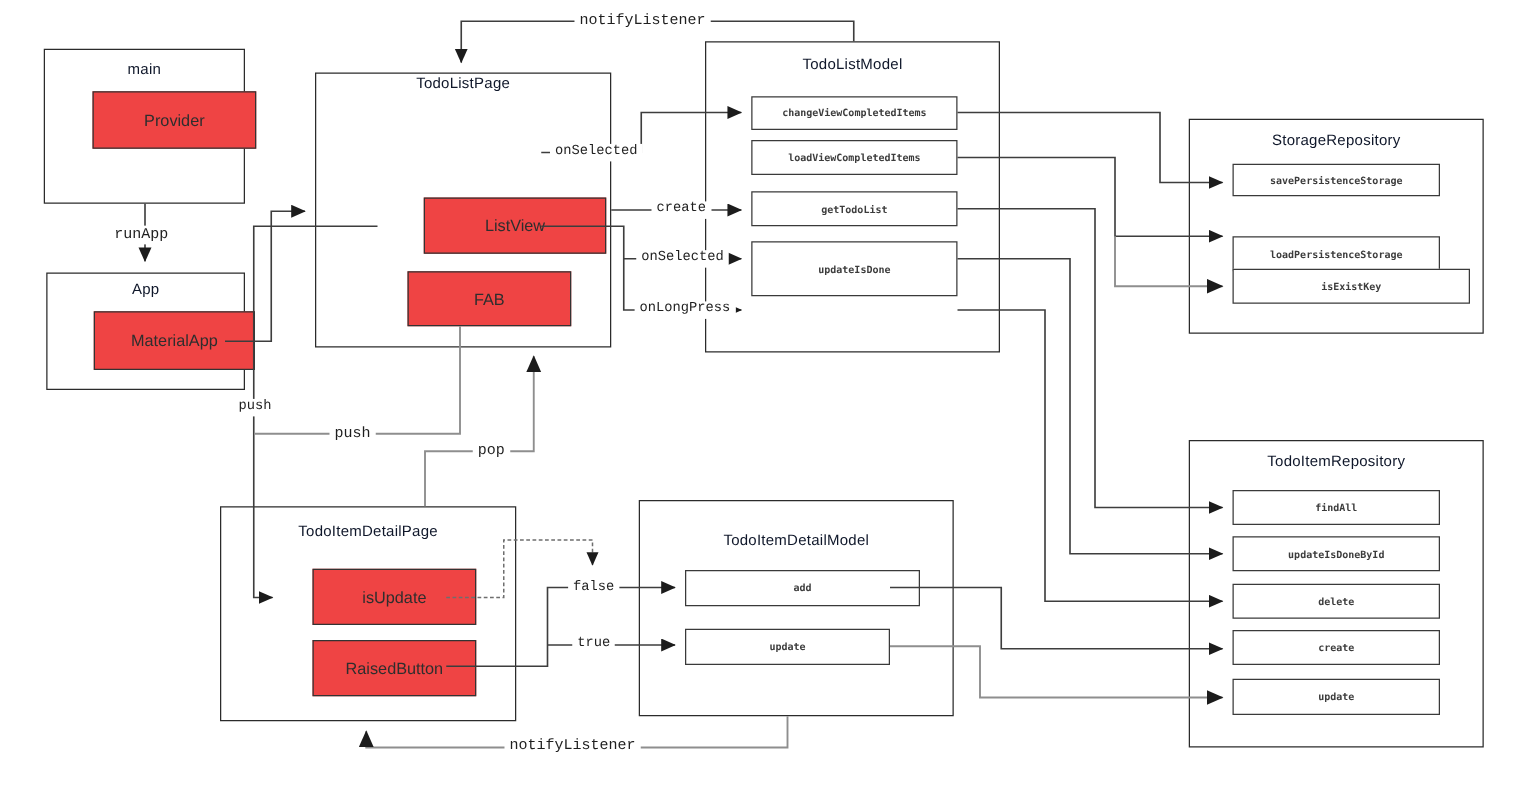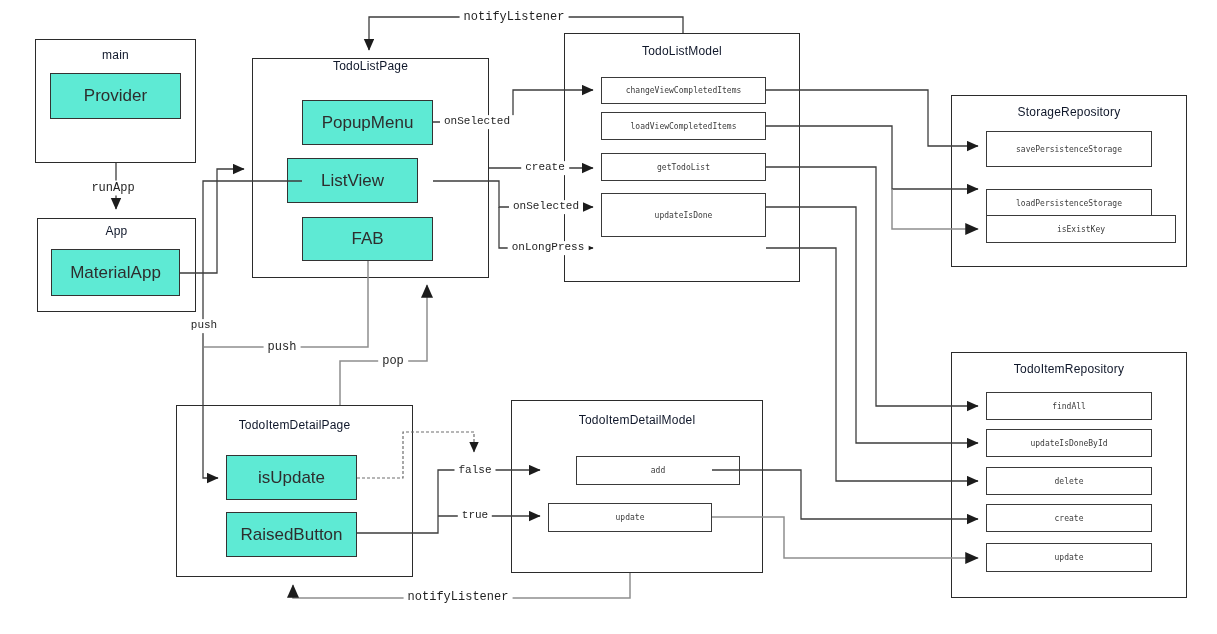--- a/index.html
+++ b/index.html
@@ -7,27 +7,27 @@
     position:relative;width:1217px;height:634px;background:#ffffff;overflow:hidden;
     font-family:"Liberation Sans","DejaVu Sans",sans-serif;color:#222;
   }
   .container-box{
     position:absolute;border:1.5px solid #2b2b2b;background:transparent;box-sizing:border-box;
   }
   .container-title{
     width:100%;text-align:center;font-size:12px;color:#0f172a;letter-spacing:.2px;
   }
   .inner-box{
-    position:absolute;border:1.2px solid #333;background:#5eead4;box-sizing:border-box;
-    display:flex;align-items:center;justify-content:center;font-size:17px;color:#2e2e2e;
+    position:absolute;border:1.2px solid #333;background:#ef4444;box-sizing:border-box;
+    display:flex;align-items:center;justify-content:center;font-size:13px;color:#2e2e2e;margin-left:24px;
   }
   .method-box{
     position:absolute;border:1px solid #3a3a3a;background:#ffffff;box-sizing:border-box;
     display:flex;align-items:center;justify-content:center;
-    font-family:"DejaVu Sans Mono","Liberation Mono",monospace;font-size:8px;color:#3c3c3c;
+    font-family:"DejaVu Sans Mono","Liberation Mono",monospace;font-size:8px;color:#3c3c3c;font-weight:bold;
   }
   svg.wires{position:absolute;left:0;top:0;z-index:5;}
   .elabel{
     position:absolute;z-index:8;background:#ffffff;padding:0 4px;white-space:nowrap;
     font-size:11px;color:#1f1f1f;transform:translate(-50%,-50%);line-height:1.25;font-family:Liberation Mono, monospace;
   }
   .elabel.big{font-size:12px;}
 </style>
 </head>
 <body>
@@ -55,21 +55,21 @@
   </div>
 
   <div class="container-box" style="left:951px;top:352px;width:236px;height:246px;padding-top:9px">
     <div class="container-title">TodoItemRepository</div>
   </div>
 
   <div class="container-box" style="left:176px;top:405px;width:237px;height:172px;padding-top:12px">
     <div class="container-title">TodoItemDetailPage</div>
   </div>
 
-  <div class="container-box" style="left:511px;top:400px;width:252px;height:173px;padding-top:12px">
+  <div class="container-box" style="left:511px;top:400px;width:252px;height:173px;padding-top:24px">
     <div class="container-title">TodoItemDetailModel</div>
   </div>
 
   <svg class="wires" width="1217" height="634" viewBox="0 0 1217 634">
     <defs>
       <marker id="arr" markerWidth="11" markerHeight="9" refX="8.5" refY="4" orient="auto">
         <path d="M0,0 L9,4 L0,8 z" fill="#1c1c1c"></path>
       </marker>
     </defs>
     <g fill="none" stroke="#3d3d3d" stroke-width="1.3">
@@ -116,42 +116,41 @@
       <path d="M712,517 L784,517 L784,558 L978,558" marker-end="url(#arr)"></path>
 
       <path d="M630,573 L630,598 L293,598 L293,585" marker-end="url(#arr)"></path>
     </g>
 
     <path d="M357,478 L403,478 L403,432 L474,432 L474,452" fill="none" stroke="#6e6e6e" stroke-width="1.2" stroke-dasharray="3,2" marker-end="url(#arr)"></path>
   </svg>
 
   <div class="inner-box" style="left:50px;top:73px;width:131px;height:46px">Provider</div>
   <div class="inner-box" style="left:51px;top:249px;width:129px;height:47px">MaterialApp</div>
-  <div class="inner-box" style="left:302px;top:100px;width:131px;height:45px">PopupMenu</div>
-  <div class="inner-box" style="left:287px;top:158px;width:131px;height:45px">ListView</div>
+  <div class="inner-box" style="left:315px;top:158px;width:146px;height:45px">ListView</div>
   <div class="inner-box" style="left:302px;top:217px;width:131px;height:44px">FAB</div>
   <div class="inner-box" style="left:226px;top:455px;width:131px;height:45px">isUpdate</div>
   <div class="inner-box" style="left:226px;top:512px;width:131px;height:45px">RaisedButton</div>
 
   <div class="method-box" style="left:601px;top:77px;width:165px;height:27px">changeViewCompletedItems</div>
   <div class="method-box" style="left:601px;top:112px;width:165px;height:28px">loadViewCompletedItems</div>
   <div class="method-box" style="left:601px;top:153px;width:165px;height:28px">getTodoList</div>
   <div class="method-box" style="left:601px;top:193px;width:165px;height:44px">updateIsDone</div>
 
-  <div class="method-box" style="left:986px;top:131px;width:166px;height:36px">savePersistenceStorage</div>
+  <div class="method-box" style="left:986px;top:131px;width:166px;height:26px">savePersistenceStorage</div>
   <div class="method-box" style="left:986px;top:189px;width:166px;height:28px">loadPersistenceStorage</div>
   <div class="method-box" style="left:986px;top:215px;width:190px;height:28px">isExistKey</div>
 
   <div class="method-box" style="left:986px;top:392px;width:166px;height:28px">findAll</div>
   <div class="method-box" style="left:986px;top:429px;width:166px;height:28px">updateIsDoneById</div>
   <div class="method-box" style="left:986px;top:467px;width:166px;height:28px">delete</div>
   <div class="method-box" style="left:986px;top:504px;width:166px;height:28px">create</div>
   <div class="method-box" style="left:986px;top:543px;width:166px;height:29px">update</div>
 
-  <div class="method-box" style="left:576px;top:456px;width:164px;height:29px">add</div>
+  <div class="method-box" style="left:548px;top:456px;width:188px;height:29px">add</div>
   <div class="method-box" style="left:548px;top:503px;width:164px;height:29px">update</div>
 
   <div class="elabel big" style="left:514px;top:17px">notifyListener</div>
   <div class="elabel big" style="left:113px;top:188px">runApp</div>
   <div class="elabel" style="left:477px;top:122px">onSelected</div>
   <div class="elabel" style="left:545px;top:168px">create</div>
   <div class="elabel" style="left:546px;top:207px">onSelected</div>
   <div class="elabel" style="left:548px;top:248px">onLongPress</div>
   <div class="elabel" style="left:204px;top:326px">push</div>
   <div class="elabel big" style="left:282px;top:347px">push</div>

